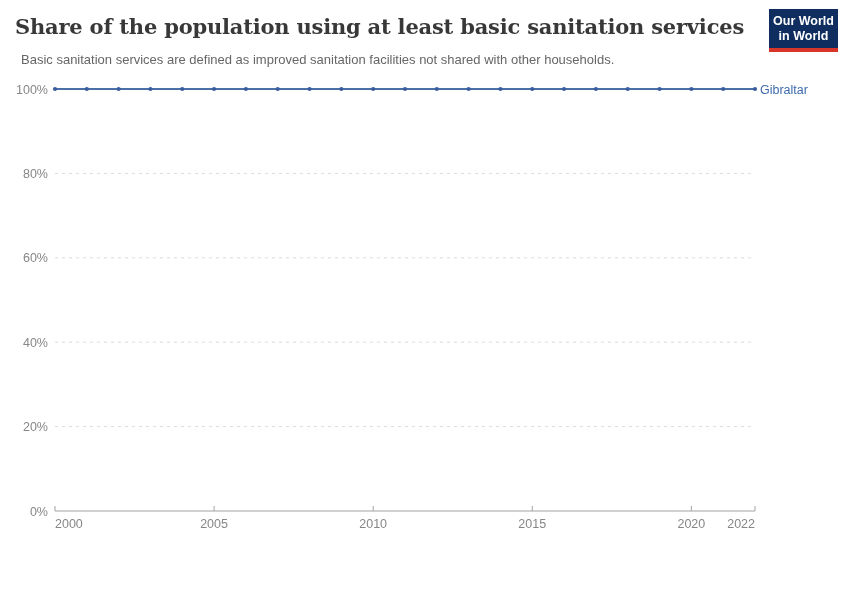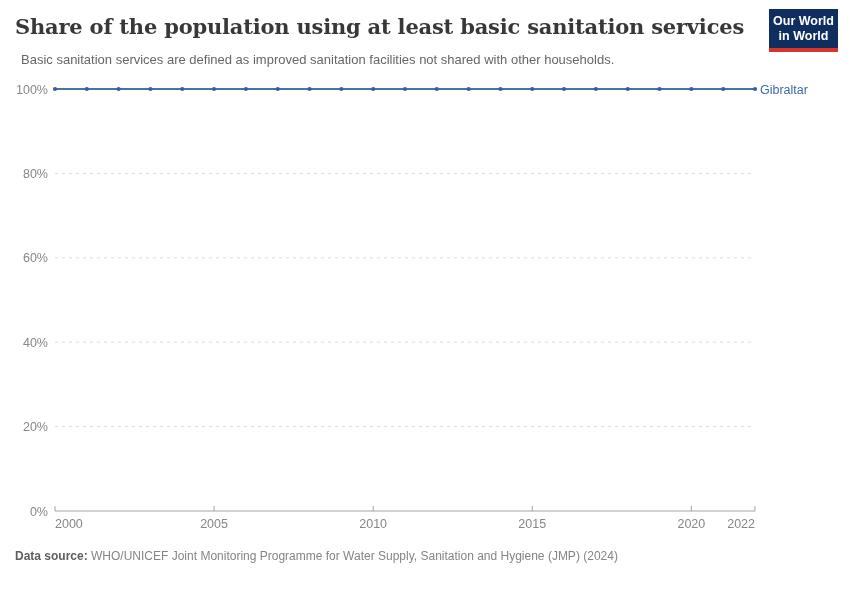--- a/index.html
+++ b/index.html
@@ -132,16 +132,15 @@
       <circle cx="595.9090909090909" cy="89" r="2.1" fill="#3a5d9f"></circle>
       <circle cx="627.7272727272727" cy="89" r="2.1" fill="#3a5d9f"></circle>
       <circle cx="659.5454545454545" cy="89" r="2.1" fill="#3a5d9f"></circle>
       <circle cx="691.3636363636364" cy="89" r="2.1" fill="#3a5d9f"></circle>
       <circle cx="723.1818181818182" cy="89" r="2.1" fill="#3a5d9f"></circle>
       <circle cx="755" cy="89" r="2.1" fill="#3a5d9f"></circle>
       <text x="760" y="93.5" text-anchor="start" font-size="12.5" fill="#3e6bac">Gibraltar</text>
     </svg>
 
   <div class="footer">
-    <div><span class="ds-label">Data source:</span><span> WHO/UNICEF Joint Monitoring Programme for Water Supply, Sanitation and Hygiene (JMP) (2024)</span></div>
   </div>
 
 </div>
 
 </body></html>

